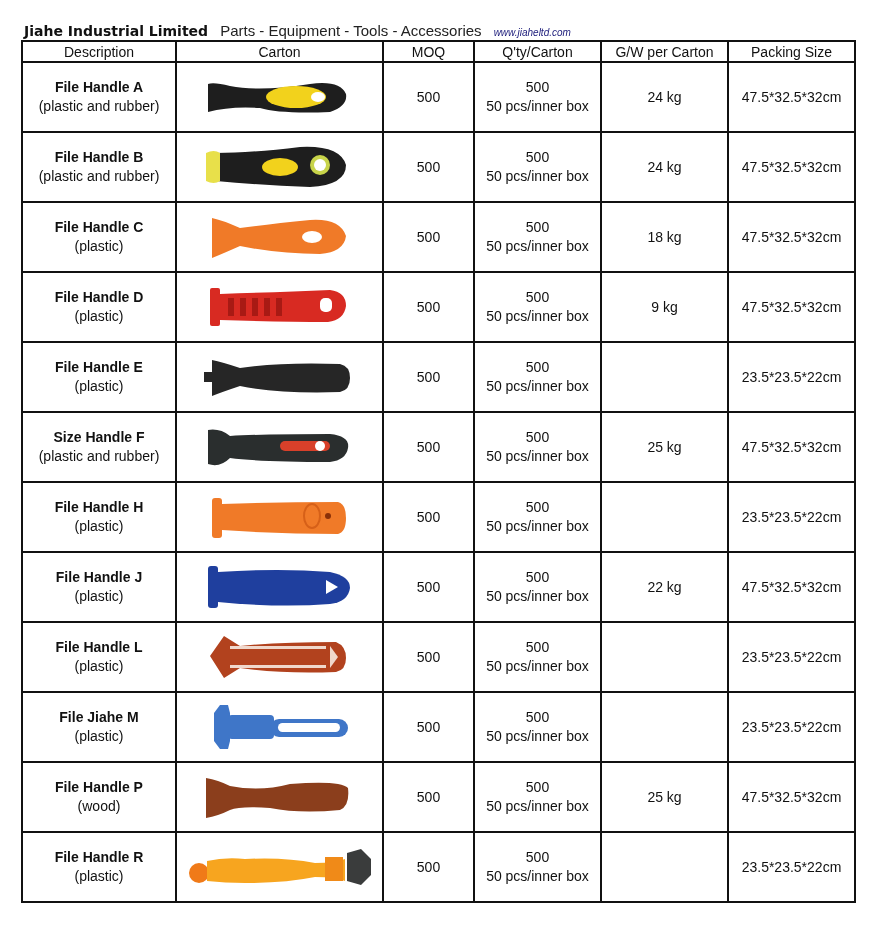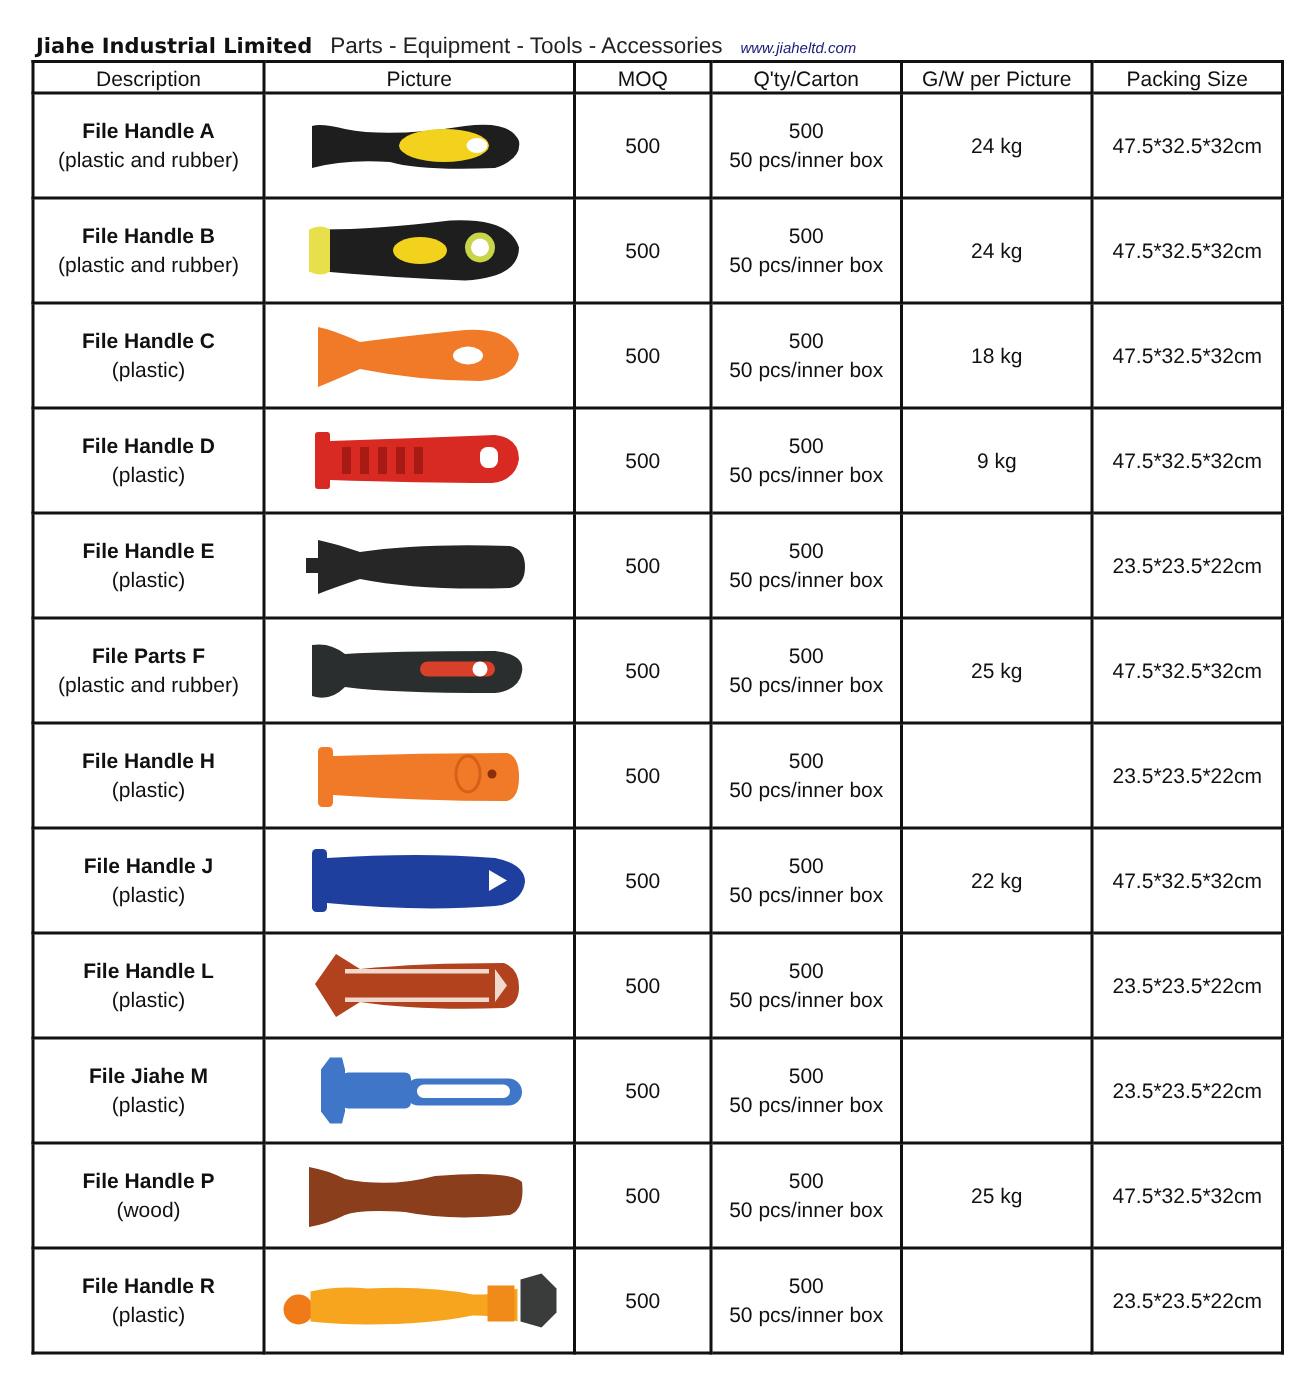--- a/index.html
+++ b/index.html
@@ -51,24 +51,24 @@
     <col style="width:154px">
       <col style="width:207px">
       <col style="width:91px">
     <col style="width:127px">
       <col style="width:127px">
       <col style="width:127px">
   </colgroup>
   <thead>
     <tr>
       <th>Description</th>
-      <th>Picture</th>
+      <th>Carton</th>
       <th>MOQ</th>
       <th>Q'ty/Carton</th>
-      <th>G/W per Picture</th>
+      <th>G/W per Carton</th>
       <th>Packing Size</th>
     </tr>
   </thead>
   <tbody>
 
     <tr>
       <td>
           <span class="desc-name">File Handle A</span>
           <span class="desc-mat">(plastic and rubber)</span>
         </td>
@@ -174,21 +174,21 @@
       <td>
           <span class="qty-line">500</span>
           <span class="qty-line">50 pcs/inner box</span>
         </td>
       <td></td>
       <td>23.5*23.5*22cm</td>
     </tr>
 
     <tr>
       <td>
-          <span class="desc-name">File Parts F</span>
+          <span class="desc-name">Size Handle F</span>
           <span class="desc-mat">(plastic and rubber)</span>
         </td>
       <td class="pic-cell">
         <svg width="160" height="50" viewBox="0 0 160 50">
           <path d="M8 8 Q20 6 30 14 Q60 12 130 12 Q150 14 148 26 Q146 38 130 40 Q60 40 30 36 Q20 46 8 42 Z" fill="#2a2e2e"></path>
           <rect x="80" y="19" width="50" height="10" rx="5" fill="#d8402a"></rect>
           <circle cx="120" cy="24" r="5" fill="#fff"></circle>
         </svg>
       </td>
       <td>500</td>

